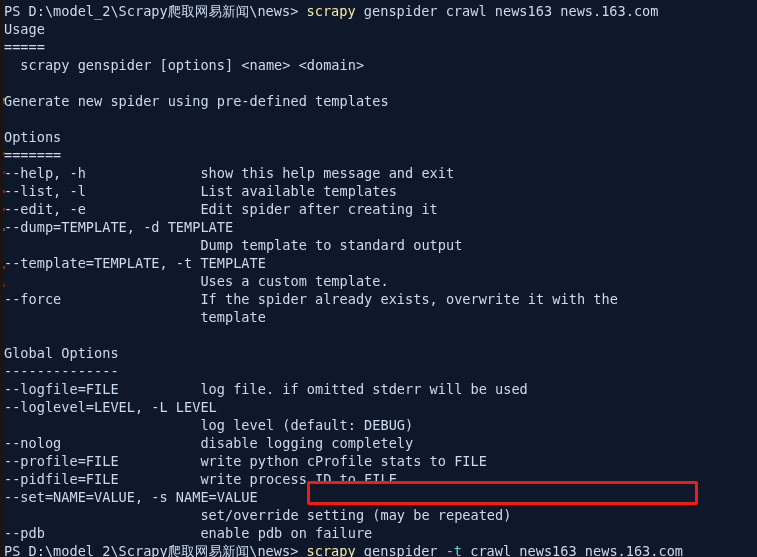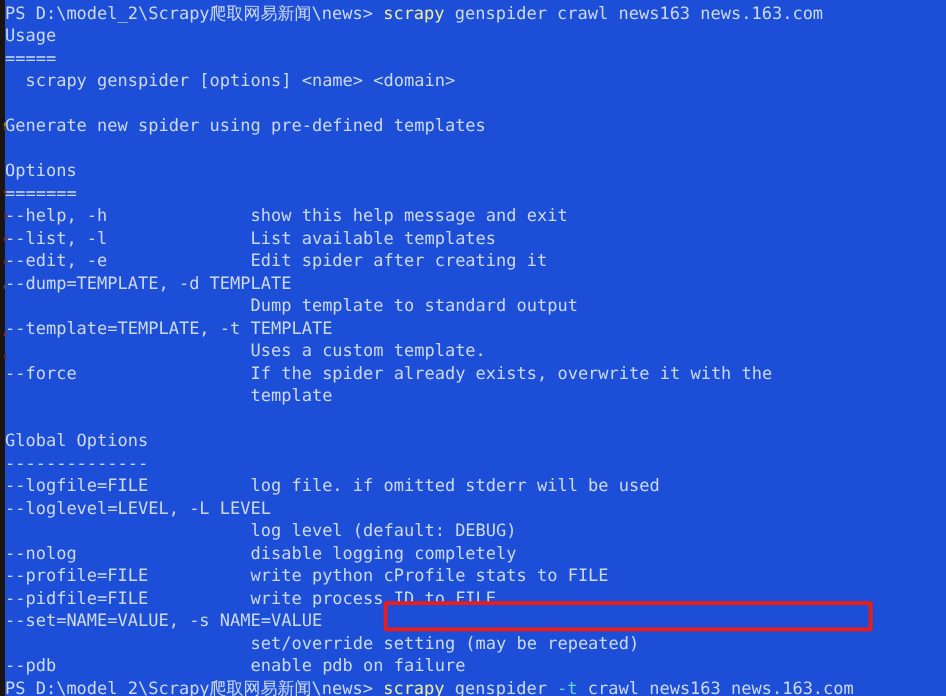--- a/index.html
+++ b/index.html
@@ -78,21 +78,21 @@
     border: 3px solid #f01c13;
     border-radius: 2px;
     box-sizing: border-box;
     z-index: 10;
     pointer-events: none;
   }
 </style>
 </head>
 <body>
 
-<div id="terminal" style="background: #1d4ed8;">
+<div id="terminal" style="background: #0f172a;">
 
   <div id="left-edge"></div>
 
   <div id="console-text"><div class="line"><span class="c-white">PS D:\model_2\Scrapy爬取网易新闻\news&gt; </span><span class="c-yellow">scrapy</span><span class="c-white"> genspider crawl news163 news.163.com</span></div><div class="line"><span class="c-white">Usage</span></div><div class="line"><span class="c-white">=====</span></div><div class="line"><span class="c-white">  scrapy genspider [options] &lt;name&gt; &lt;domain&gt;</span></div><div class="line"><span class="c-white"></span></div><div class="line"><span class="c-white">Generate new spider using pre-defined templates</span></div><div class="line"><span class="c-white"></span></div><div class="line"><span class="c-white">Options</span></div><div class="line"><span class="c-white">=======</span></div><div class="line"><span class="c-white">--help, -h              show this help message and exit</span></div><div class="line"><span class="c-white">--list, -l              List available templates</span></div><div class="line"><span class="c-white">--edit, -e              Edit spider after creating it</span></div><div class="line"><span class="c-white">--dump=TEMPLATE, -d TEMPLATE</span></div><div class="line"><span class="c-white">                        Dump template to standard output</span></div><div class="line"><span class="c-white">--template=TEMPLATE, -t TEMPLATE</span></div><div class="line"><span class="c-white">                        Uses a custom template.</span></div><div class="line"><span class="c-white">--force                 If the spider already exists, overwrite it with the</span></div><div class="line"><span class="c-white">                        template</span></div><div class="line"><span class="c-white"></span></div><div class="line"><span class="c-white">Global Options</span></div><div class="line"><span class="c-white">--------------</span></div><div class="line"><span class="c-white">--logfile=FILE          log file. if omitted stderr will be used</span></div><div class="line"><span class="c-white">--loglevel=LEVEL, -L LEVEL</span></div><div class="line"><span class="c-white">                        log level (default: DEBUG)</span></div><div class="line"><span class="c-white">--nolog                 disable logging completely</span></div><div class="line"><span class="c-white">--profile=FILE          write python cProfile stats to FILE</span></div><div class="line"><span class="c-white">--pidfile=FILE          write process ID to FILE</span></div><div class="line"><span class="c-white">--set=NAME=VALUE, -s NAME=VALUE</span></div><div class="line"><span class="c-white">                        set/override setting (may be repeated)</span></div><div class="line"><span class="c-white">--pdb                   enable pdb on failure</span></div><div class="line"><span class="c-white">PS D:\model_2\Scrapy爬取网易新闻\news&gt; </span><span class="c-yellow">scrapy</span><span class="c-white"> genspider </span><span class="c-cyan">-t</span><span class="c-white"> crawl news163 news.163.com</span></div></div>
 
   <div id="red-box" style="border-color: rgb(240, 28, 19);"></div>
 
 <div class="edge-speck" style="top: 98px; background: rgb(138, 138, 58);"></div>
     <div class="edge-speck" style="top: 101px; background: rgb(74, 74, 32);"></div>
     <div class="edge-speck" style="top: 152px; background: rgb(122, 42, 42);"></div>

